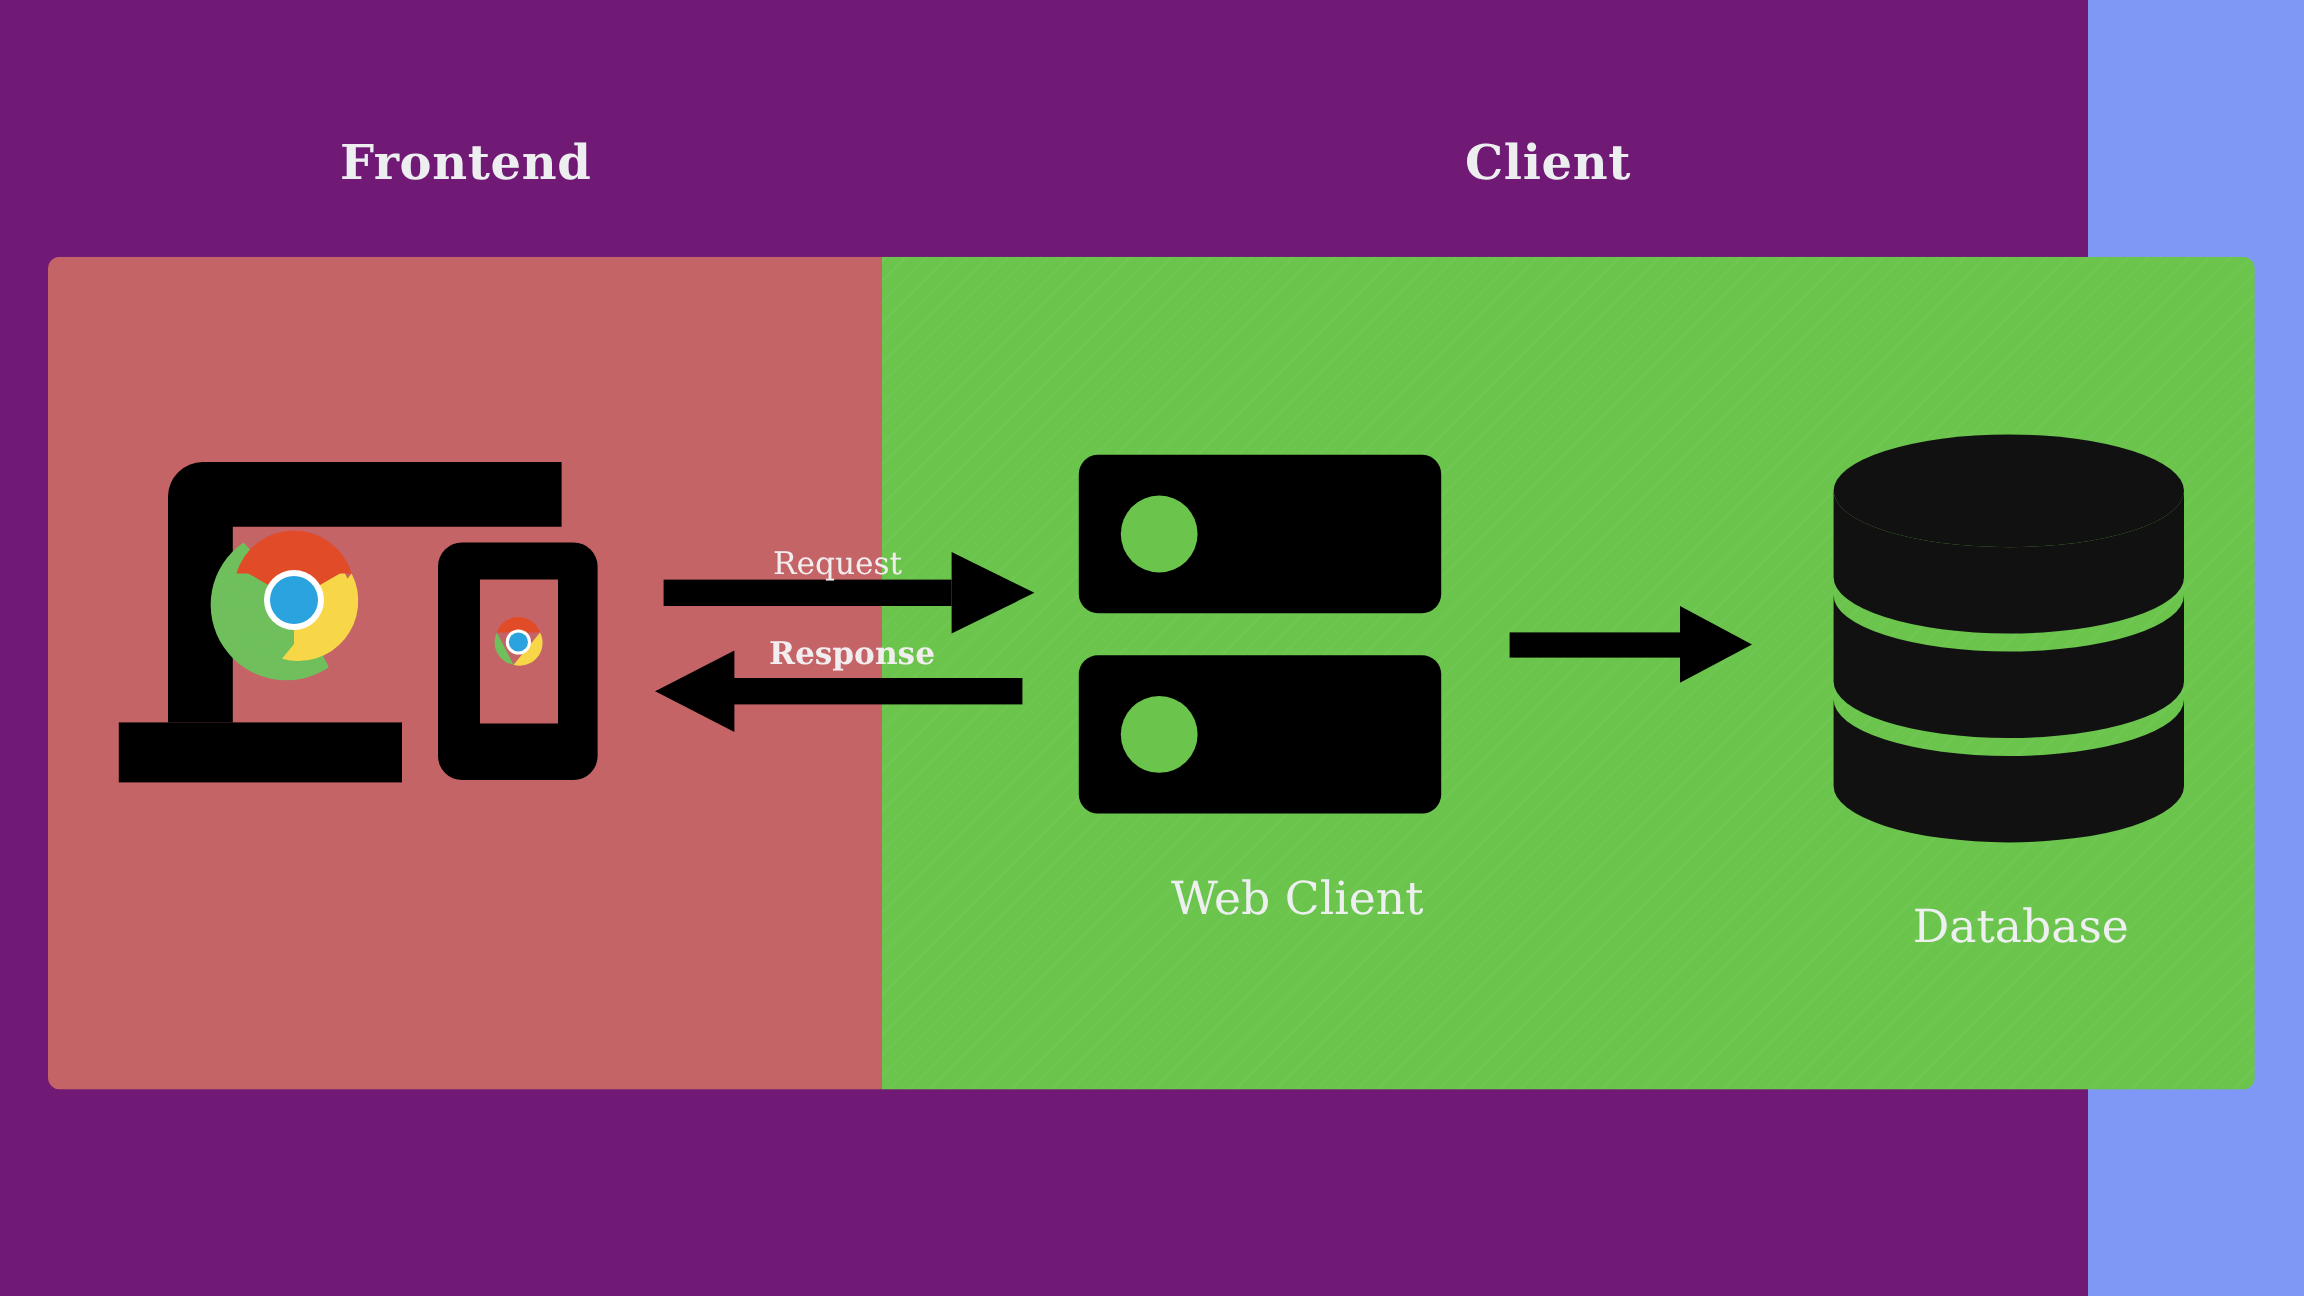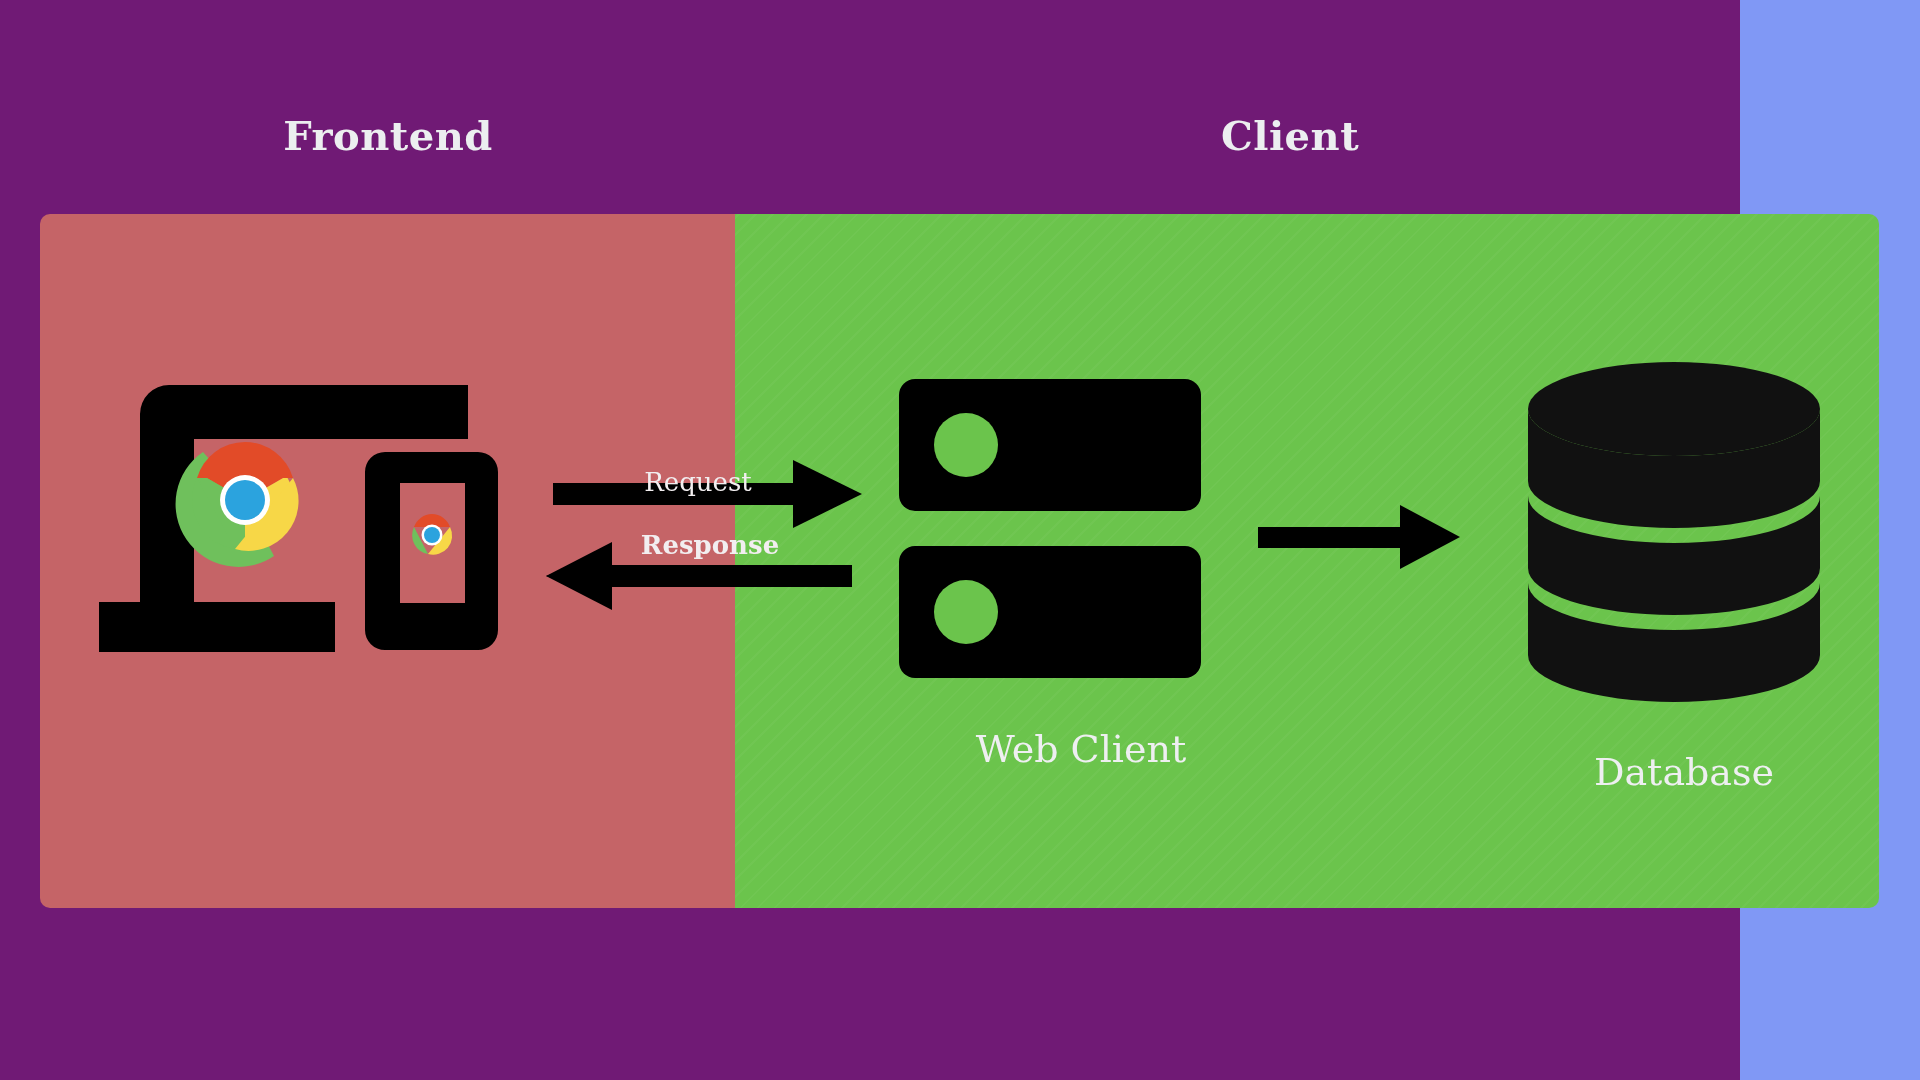--- a/index.html
+++ b/index.html
@@ -99,21 +99,21 @@
   .edge-label {
     position: absolute;
     font-family: "DejaVu Serif", "Liberation Serif", serif;
     font-size: 26px;
     color: #f2eef0;
     white-space: nowrap;
     transform: translateX(-50%);
     user-select: none;
     z-index: 7;
   }
-  #label-request  { left: 698px; top: 455px; margin-top: 12px; }
+  #label-request  { left: 698px; top: 455px; }
   #label-response { left: 710px; top: 530px; font-weight: bold; }
 
   
   .svg-layer {
     position: absolute;
     left: 0;
     top: 0;
     width: 1920px;
     height: 1080px;
     overflow: visible;

